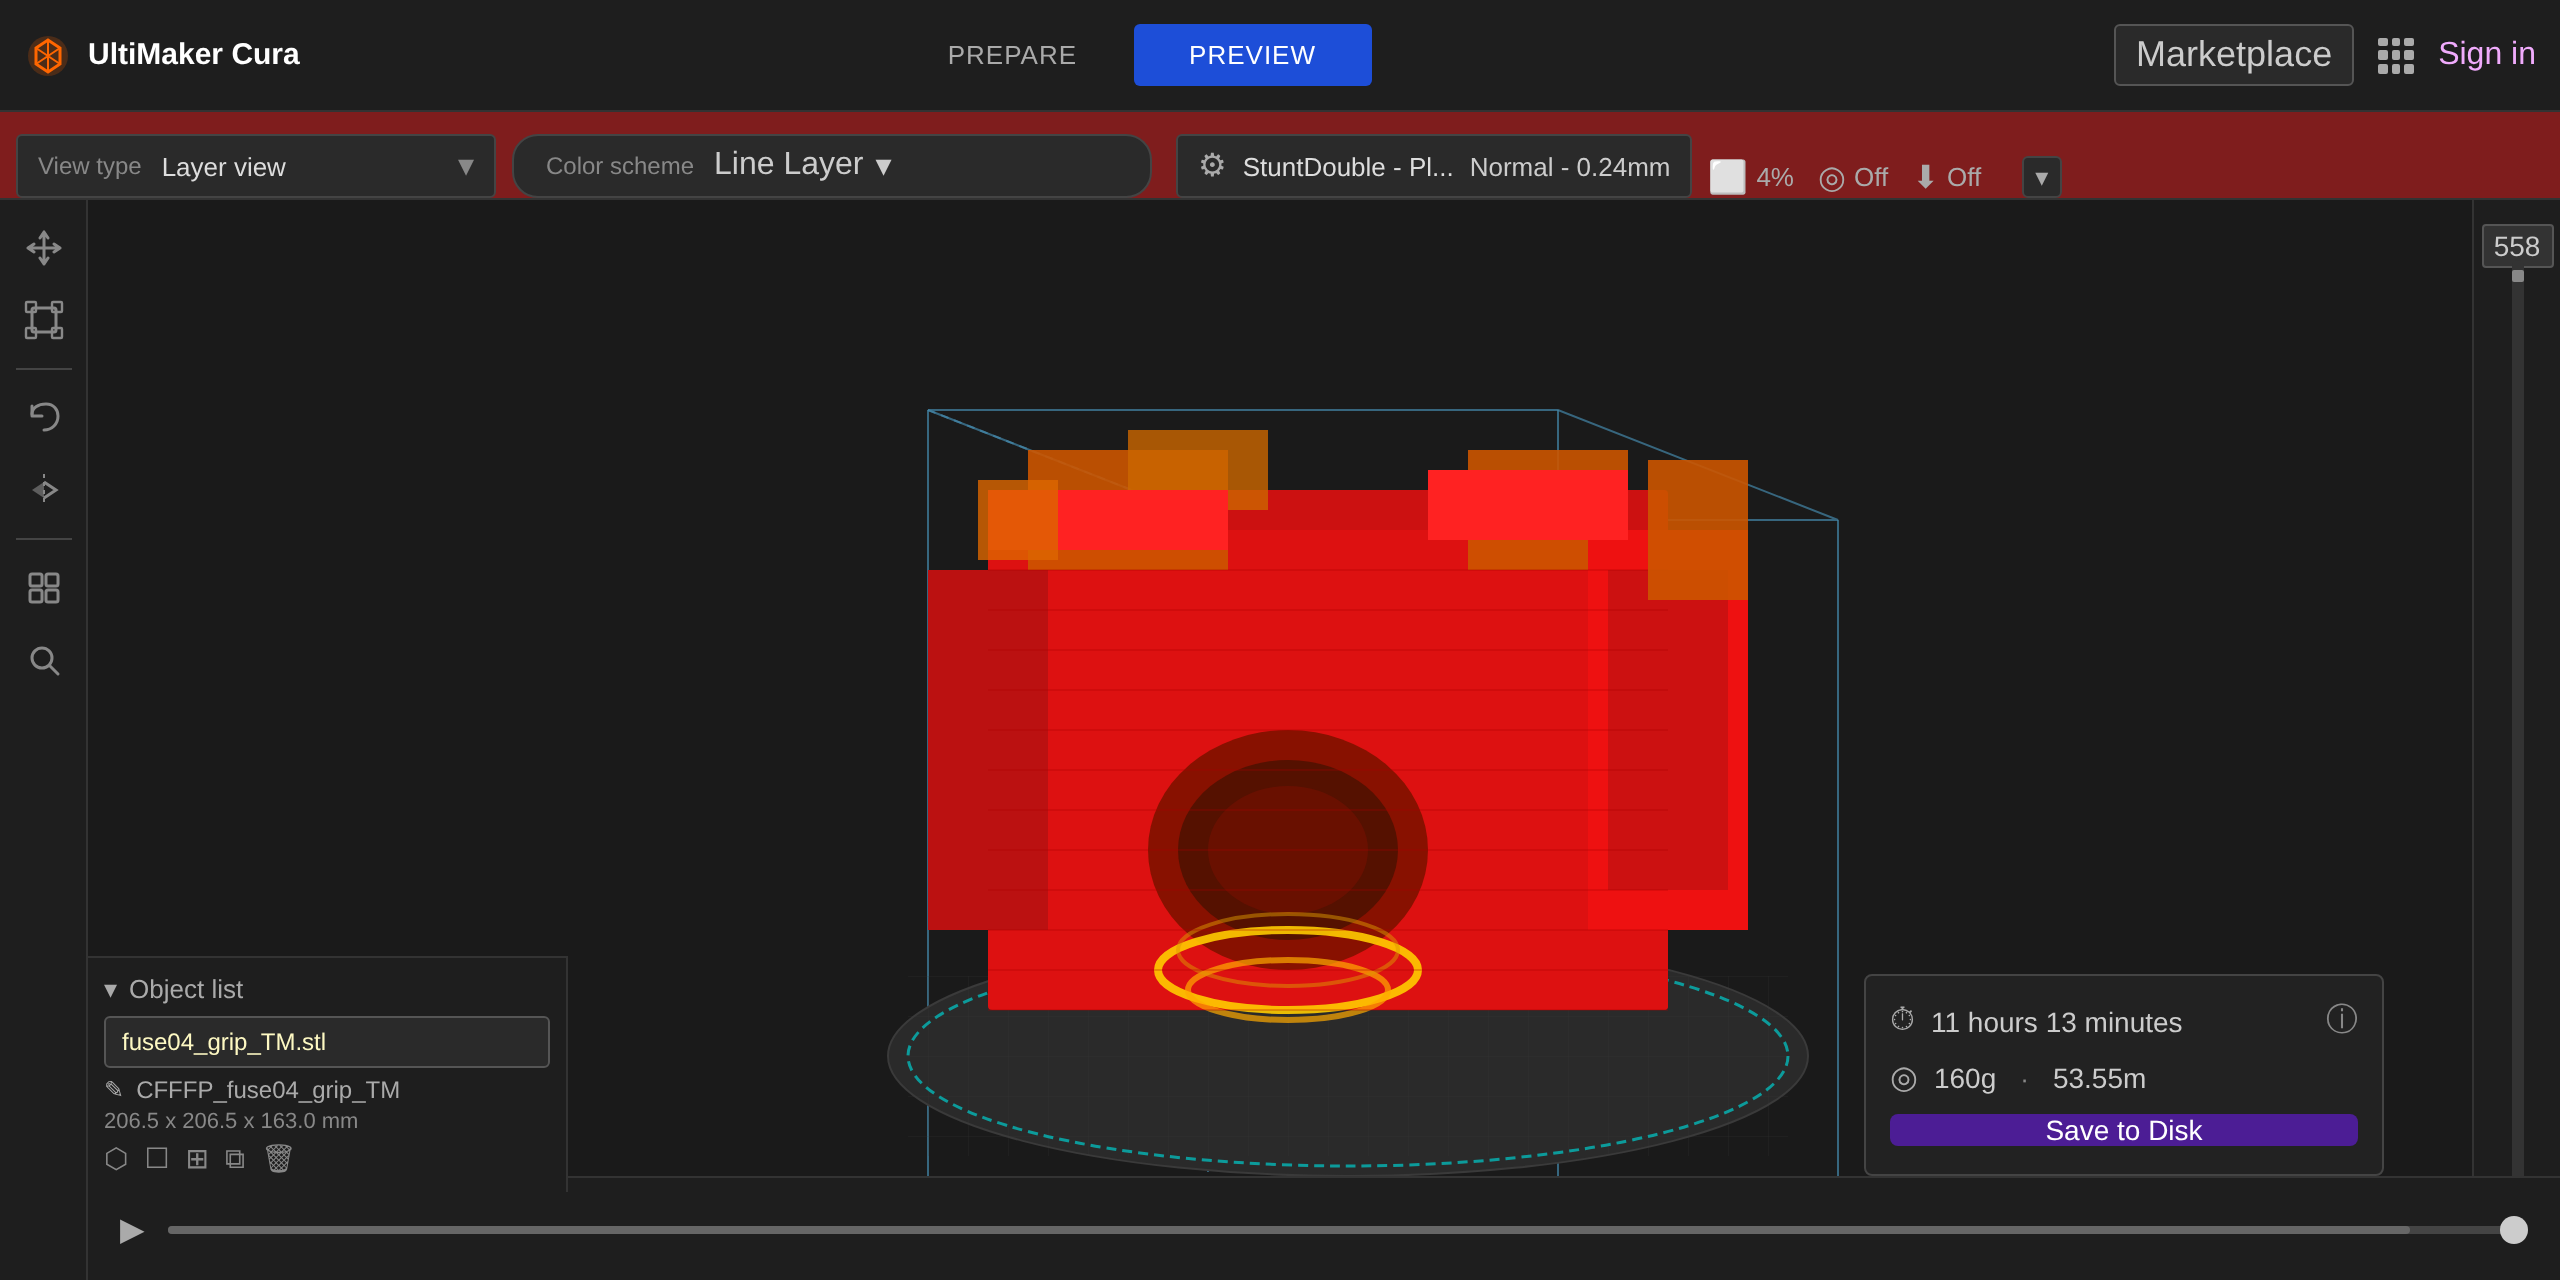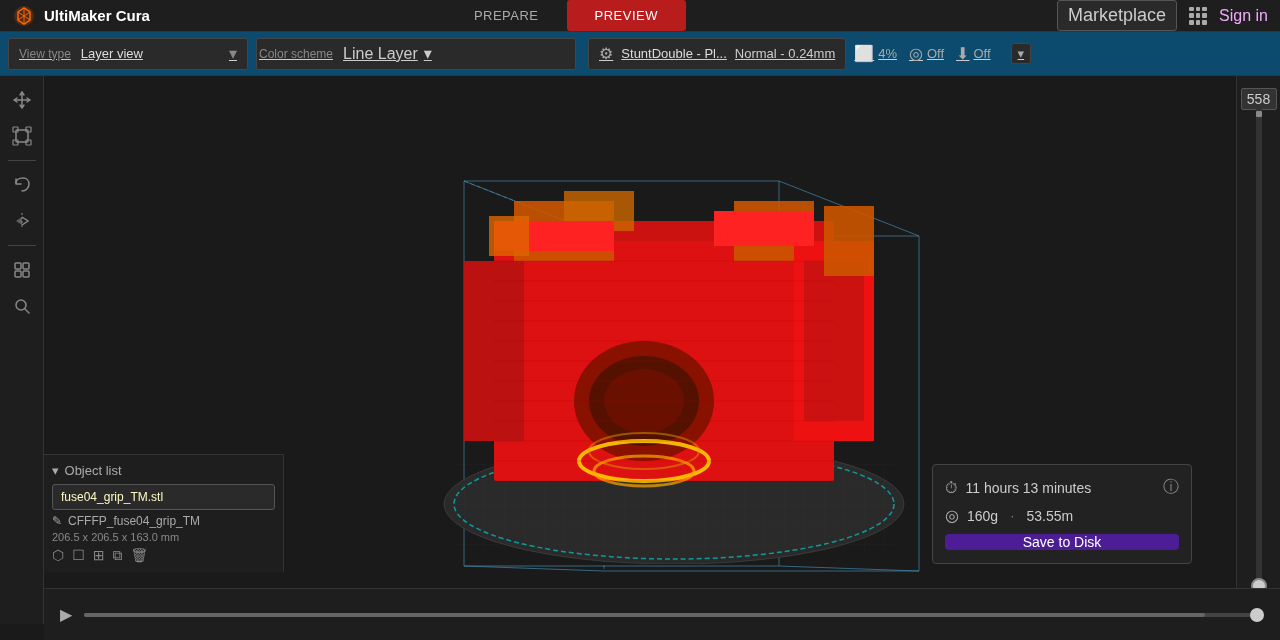--- a/index.html
+++ b/index.html
@@ -1,46 +1,46 @@
 <!DOCTYPE html>
 <html><head>
   <meta charset="utf-8">
   <style>
     * { margin: 0; padding: 0; box-sizing: border-box; }
     body { width: 1280px; height: 640px; background: #1a1a1a; color: #ccc; font-family: 'Segoe UI', Arial, sans-serif; overflow: hidden; position: relative; }
 
     
     .header {
-      display: flex; align-items: center; height: 32px; background: #1e1e1e; border-bottom: 1px solid #333; padding: 0 12px; gap: 16px;
+      display: flex; align-items: center; height: 56px; background: #1e1e1e; border-bottom: 1px solid #333; padding: 0 12px; gap: 16px;
     }
     .logo { display: flex; align-items: center; gap: 8px; color: #fff; font-size: 15px; font-weight: 600; }
     .logo-icon { width: 24px; height: 24px; }
     .nav-tabs { display: flex; gap: 0; margin-left: 280px; }
     .nav-tab {
       padding: 8px 28px; font-size: 14px; color: #aaa; cursor: pointer; border: none; background: transparent; letter-spacing: 0.5px; text-transform: uppercase; font-size: 13px;
     }
-    .nav-tab.active { background: #b91c1c; color: #fff; border-radius: 3px; }
+    .nav-tab.active { background: #1d4ed8; color: #fff; border-radius: 3px; }
     .header-right { margin-left: auto; display: flex; align-items: center; gap: 12px; }
     .marketplace-btn { background: #2a2a2a; border: 1px solid #555; color: #ccc; padding: 4px 10px; font-size: 18px; border-radius: 3px; cursor: pointer; }
     .grid-icon { display: grid; grid-template-columns: 1fr 1fr 1fr; gap: 2px; width: 18px; height: 18px; cursor: pointer; }
     .grid-icon span { background: #aaa; border-radius: 1px; }
     .sign-in-btn { background: transparent; border: none; color: #f0abfc; font-size: 16px; cursor: pointer; }
 
     
     .toolbar {
-      display: flex; align-items: center; height: 44px; background: #0c4a6e; border-bottom: 1px solid #333; padding: 0 8px; gap: 0; text-decoration: underline;
+      display: flex; align-items: flex-end; height: 44px; background: #7f1d1d; border-bottom: 1px solid #333; padding: 0 8px; gap: 0;
     }
     .toolbar-select {
       display: flex; align-items: center; gap: 6px; padding: 6px 10px; background: #2a2a2a; border: 1px solid #444; border-radius: 3px; cursor: pointer; min-width: 240px; height: 32px;
     }
     .toolbar-select label { color: #888; font-size: 12px; margin-right: 4px; }
     .toolbar-select .value { color: #ddd; font-size: 13px; flex: 1; }
     .toolbar-select .chevron { color: #888; margin-left: auto; }
     .color-scheme-select {
-      display: flex; align-items: center; gap: 6px; padding: 6px 2px; background: #2a2a2a; border: 1px solid #444; border-radius: 3px; cursor: pointer; min-width: 320px; height: 32px; margin-left: 8px;
+      display: flex; align-items: center; gap: 6px; padding: 6px 16px; background: #2a2a2a; border: 1px solid #444; border-radius: 13px; cursor: pointer; min-width: 320px; height: 32px; margin-left: 8px;
     }
     .printer-info {
       margin-left: 12px; display: flex; align-items: center; gap: 8px; background: #2a2a2a; border: 1px solid #444; border-radius: 3px; padding: 4px 10px; height: 32px;
     }
     .printer-name { color: #ddd; font-size: 13px; }
     .info-controls { display: flex; align-items: center; gap: 12px; margin-left: 8px; }
     .info-ctrl { display: flex; align-items: center; gap: 4px; font-size: 13px; color: #aaa; }
     .expand-btn { background: #2a2a2a; border: 1px solid #444; color: #aaa; padding: 2px 6px; border-radius: 3px; cursor: pointer; font-size: 13px; margin-left: 8px; }
 
     

